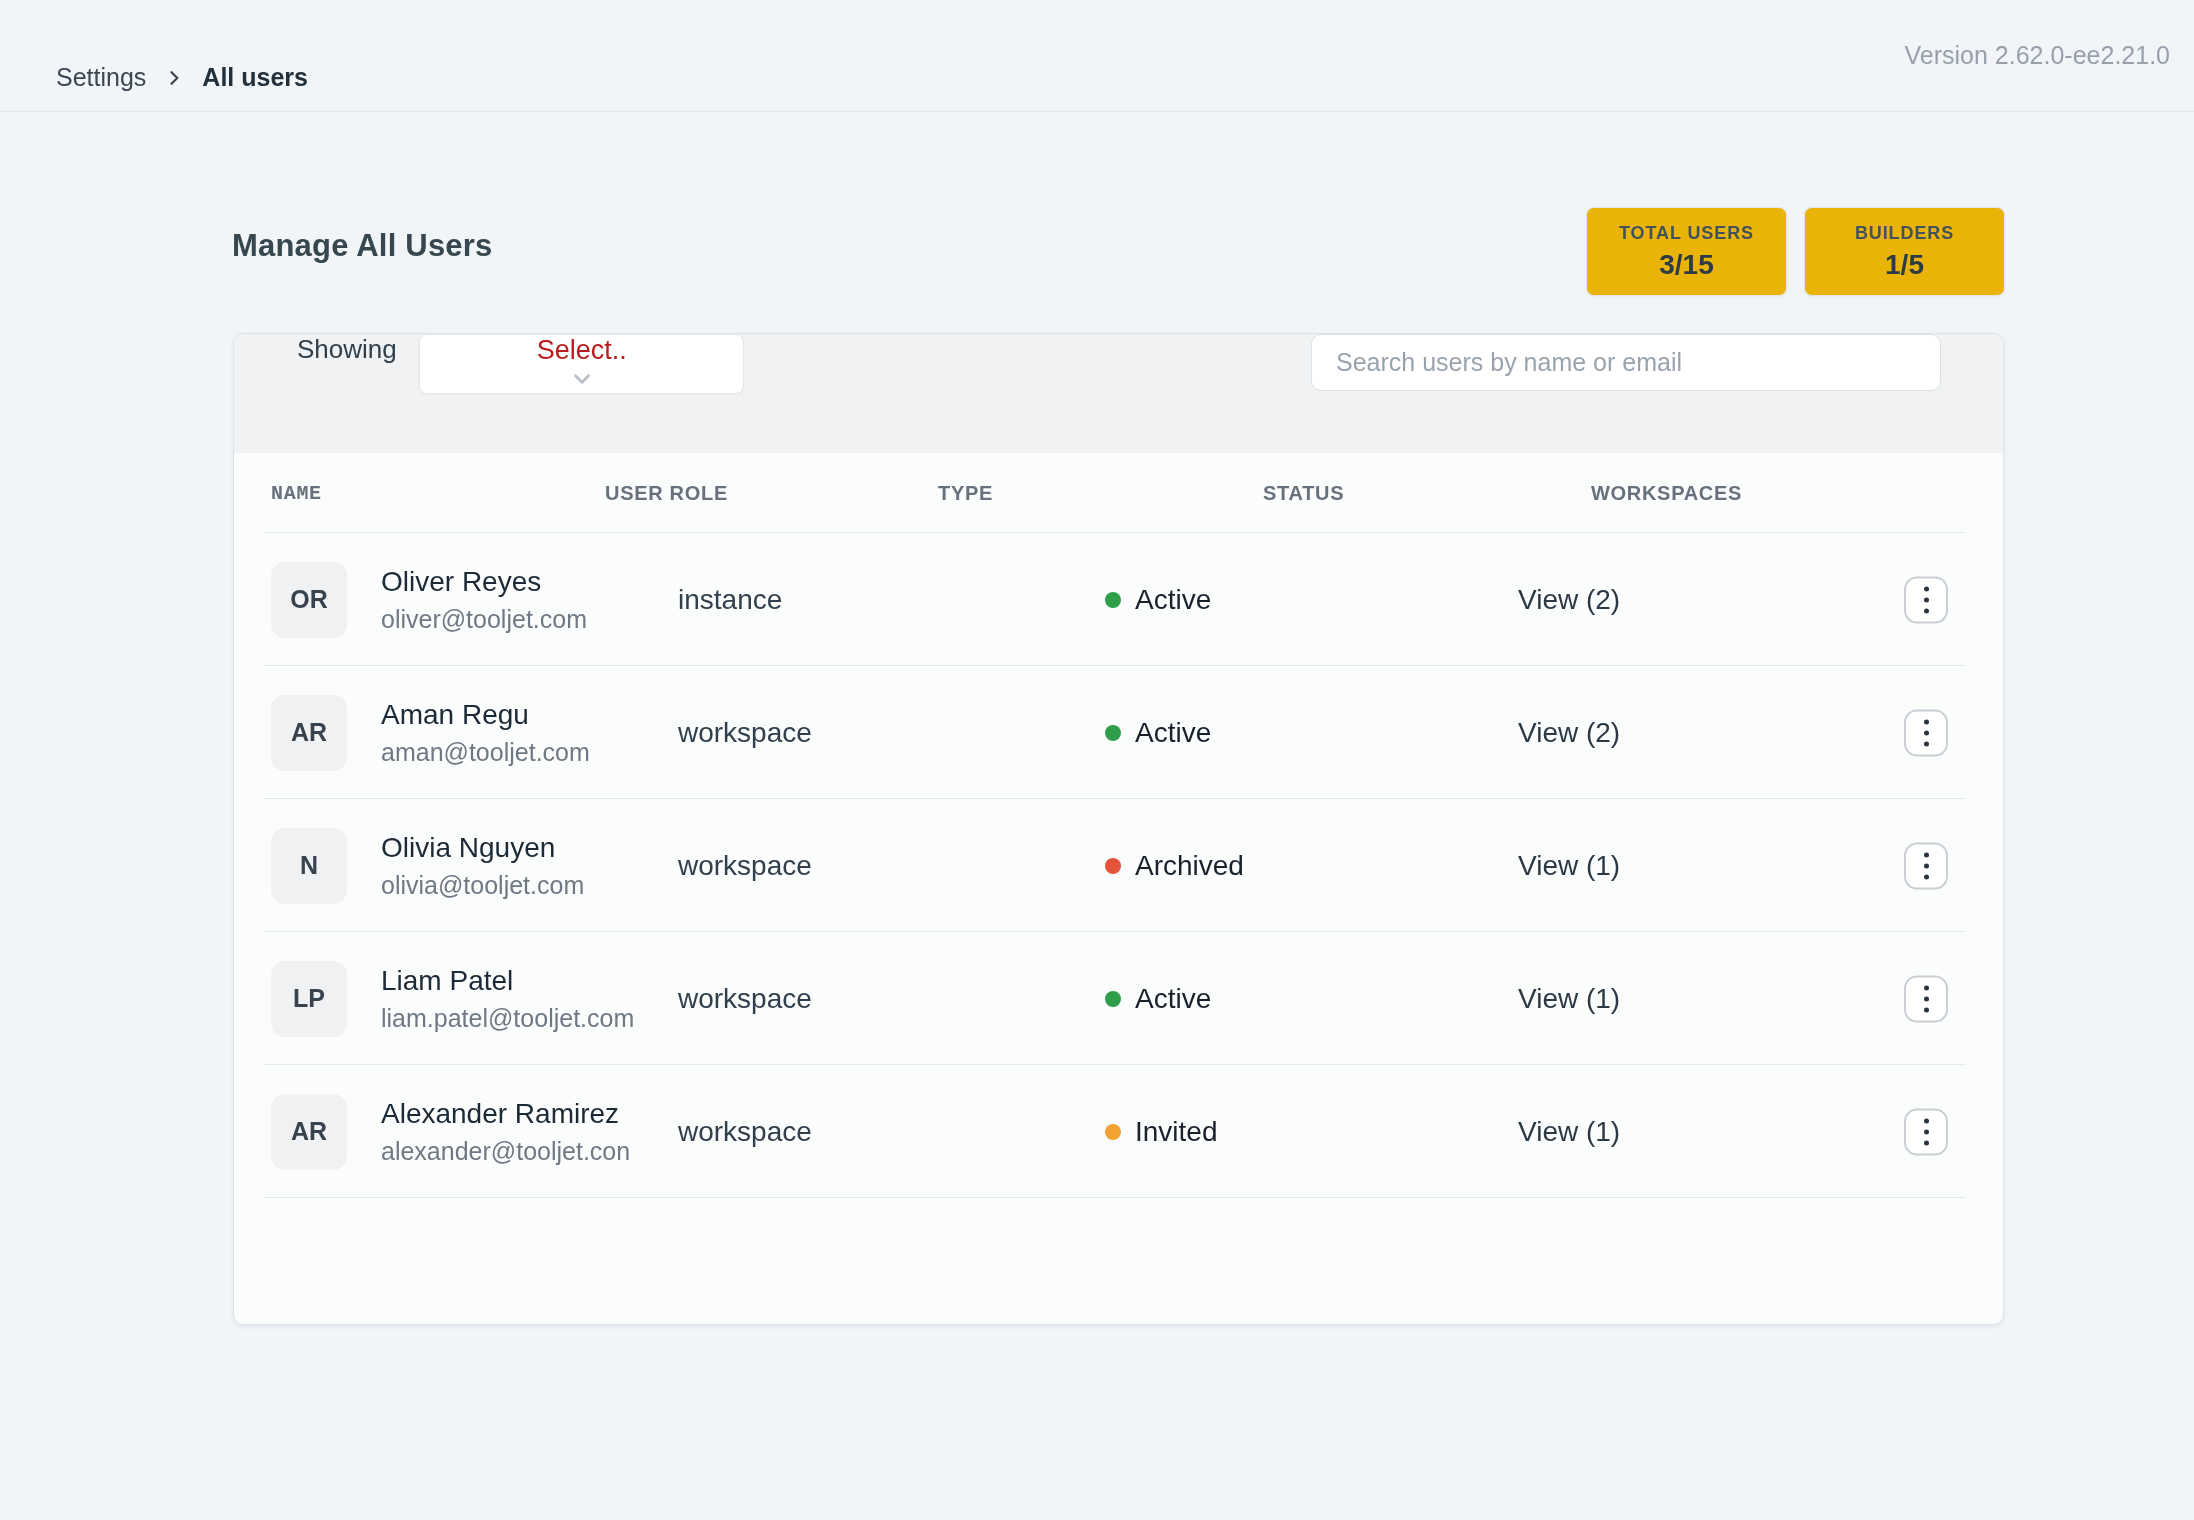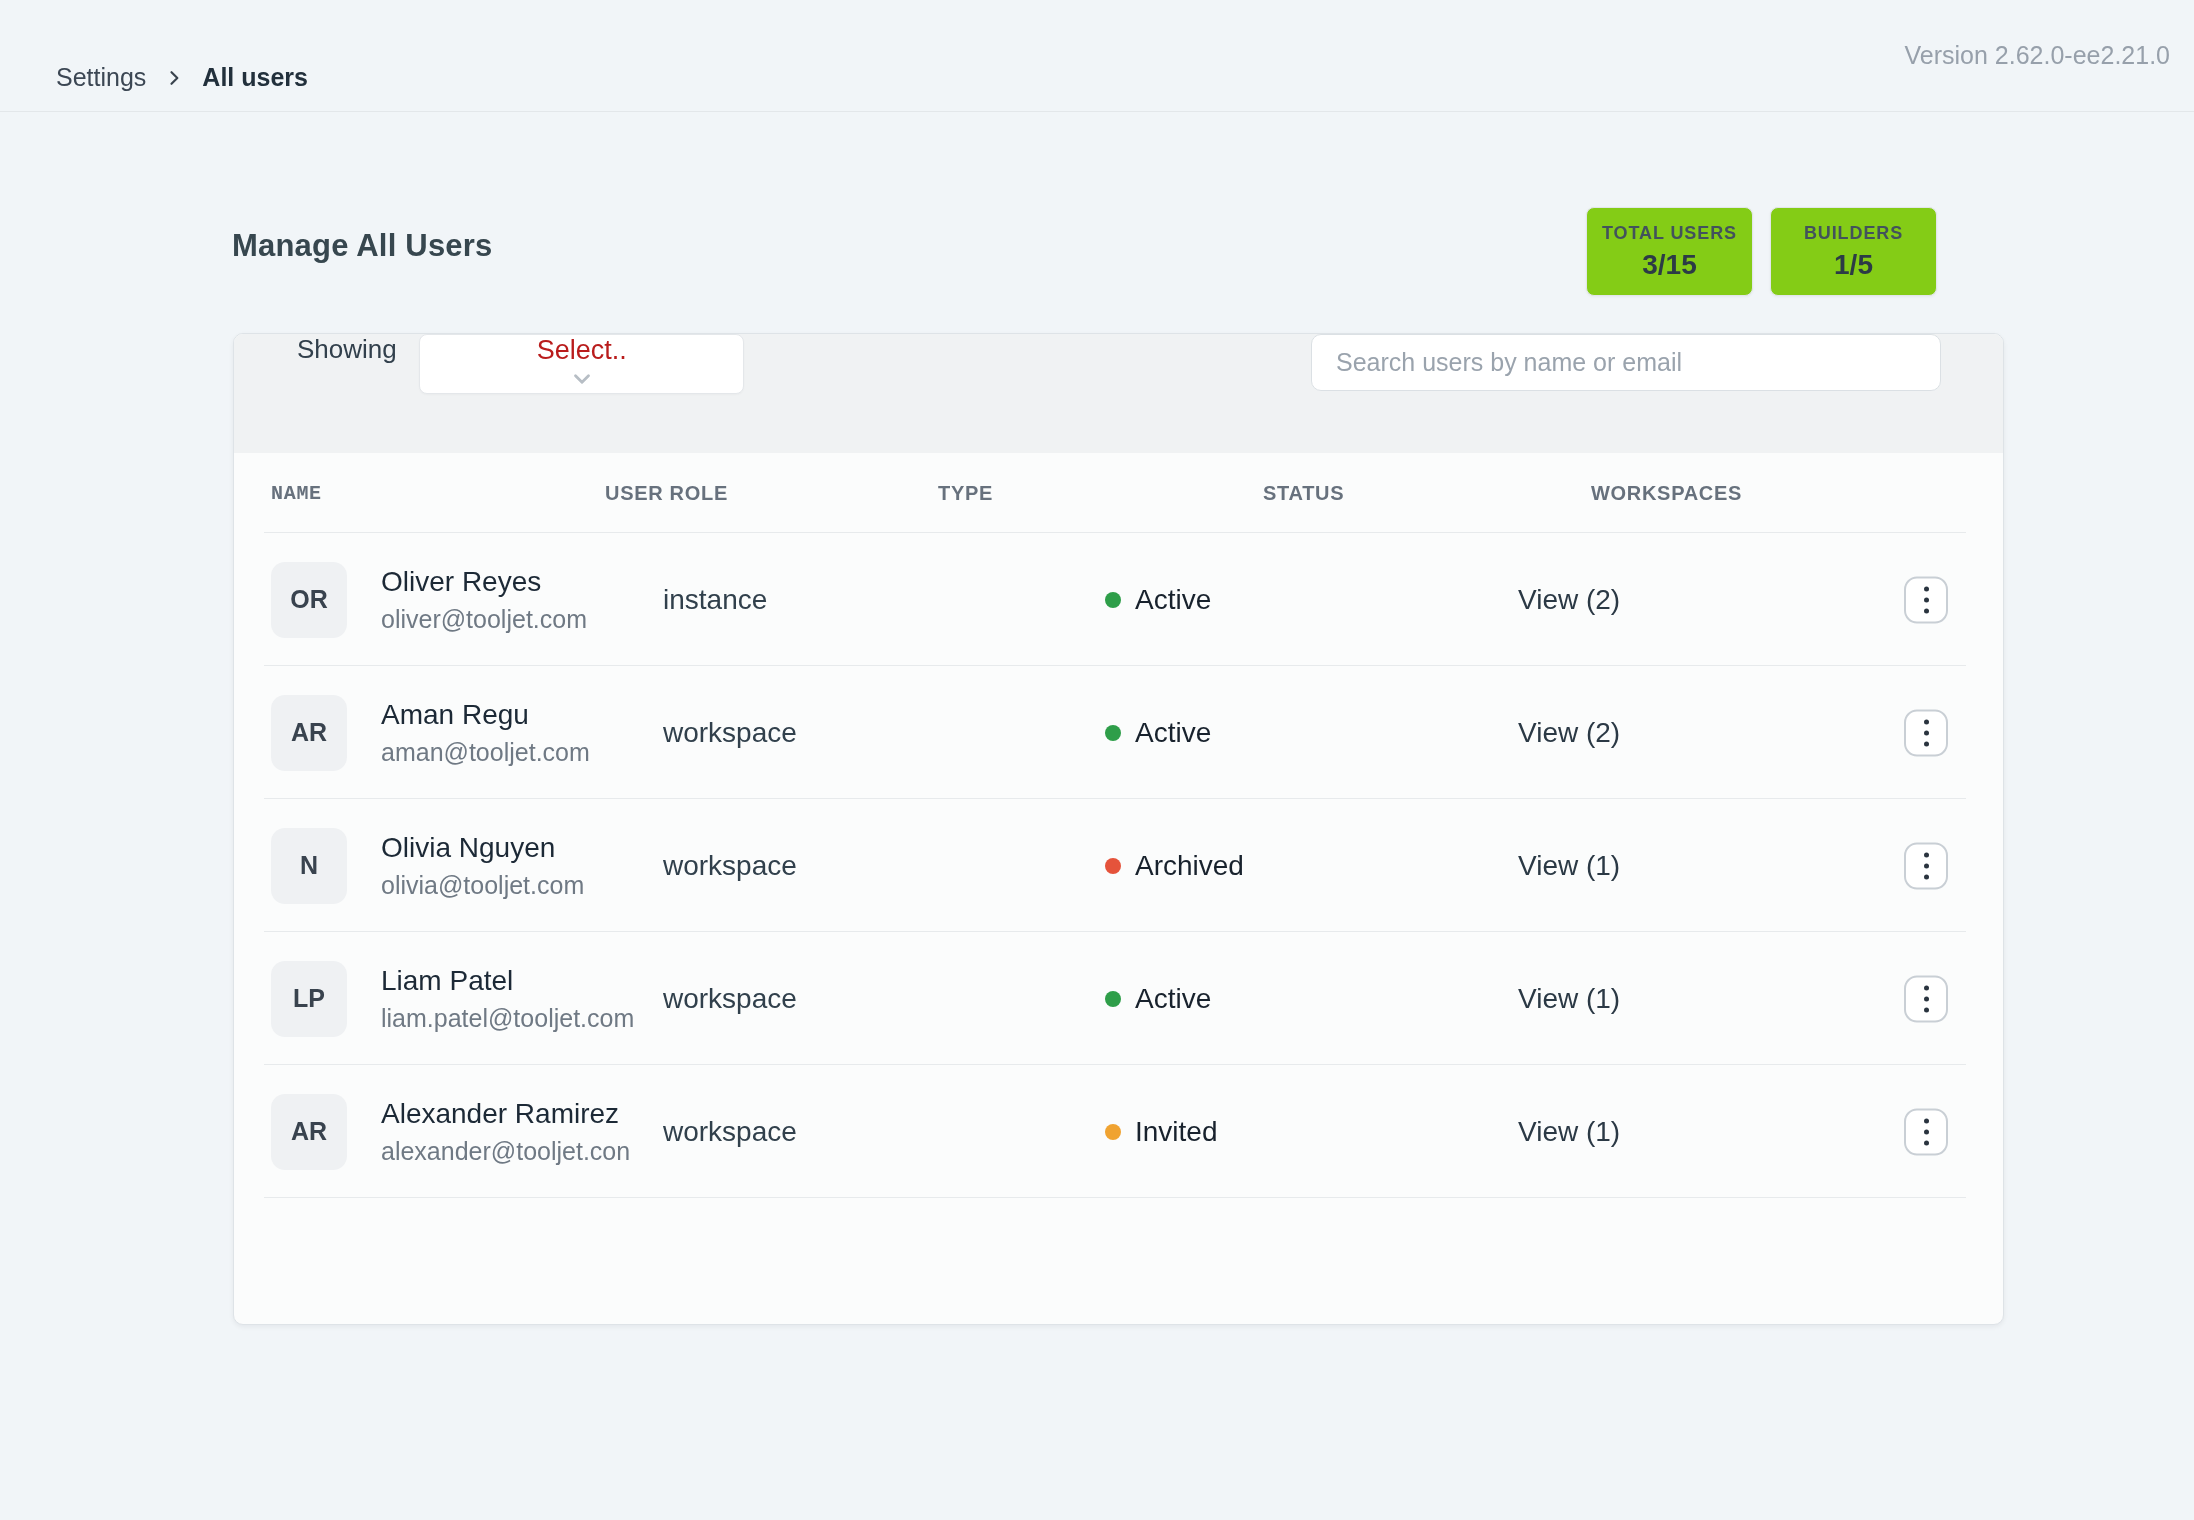--- a/index.html
+++ b/index.html
@@ -25,22 +25,22 @@
   .crumb-chevron { display:flex; align-items:center; }
   .version { font-size:25px; color:#97a0ab;margin-left:24px; }
 
   
   .page-title {
     position:absolute; left:232px; top:228px;
     font-size:31px; font-weight:700; color:#37474f; letter-spacing:.2px;
   }
   .stats { position:absolute; left:1586px; top:207px; display:flex; gap:17px; }
   .stat-card {
-    width:167px; height:89px;
-    background:#84cc16; border:1px solid #e2e6e9; border-radius:8px;
+    width:201px; height:89px;
+    background:#eab308; border:1px solid #e2e6e9; border-radius:8px;
     box-shadow:0 1px 3px rgba(16,24,40,.05);
     display:flex; flex-direction:column; align-items:center; justify-content:center; gap:5px;
   }
   .stat-label { font-size:18px; font-weight:700; letter-spacing:.9px; color:#42525c; }
   .stat-value { font-size:28px; font-weight:700; color:#2c3b46; }
 
   
   .panel {
     position:absolute; left:233px; top:333px;
     width:1771px; height:992px;
@@ -94,21 +94,21 @@
     position:absolute; left:37px; top:50%; transform:translateY(-50%);
     width:76px; height:76px; border-radius:14px;
     background:#eff1f3;
     display:flex; align-items:center; justify-content:center;
     font-size:25px; font-weight:600; color:#39434e;
   }
   .name-block { position:absolute; left:147px; top:50%; transform:translateY(-50%); }
   .user-name { font-size:28px; font-weight:500; color:#1c2936; margin-bottom:7px; }
   .user-email { font-size:25px; color:#6f7984; }
   .cell-type {
-    position:absolute; left:429px; top:50%; transform:translateY(-50%);
+    position:absolute; left:444px; top:50%; transform:translateY(-50%);
     font-size:28px; color:#31404c;
   }
   .cell-status {
     position:absolute; left:871px; top:50%; transform:translateY(-50%);
     display:flex; align-items:center; gap:14px;
     font-size:28px; color:#18222d;
   }
   .status-dot { width:16px; height:16px; border-radius:50%; flex:0 0 auto; }
   .cell-view {
     position:absolute; left:1284px; top:50%; transform:translateY(-50%);

